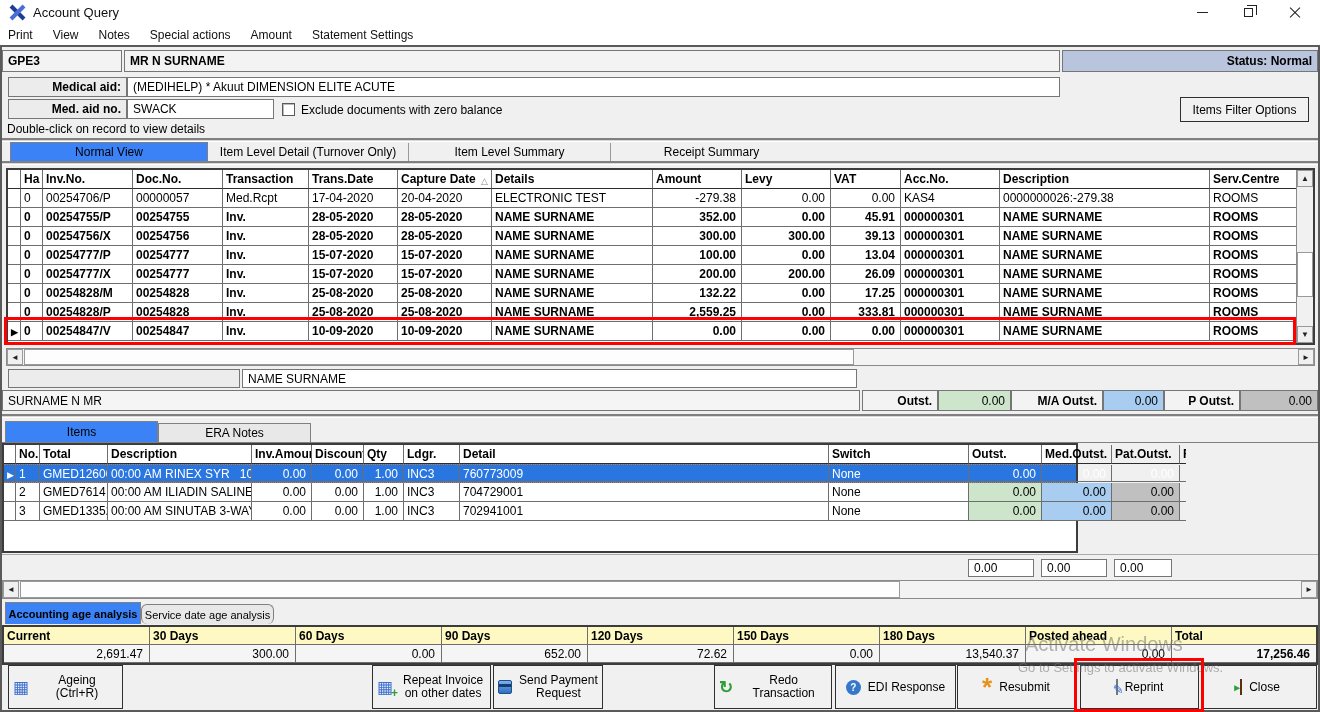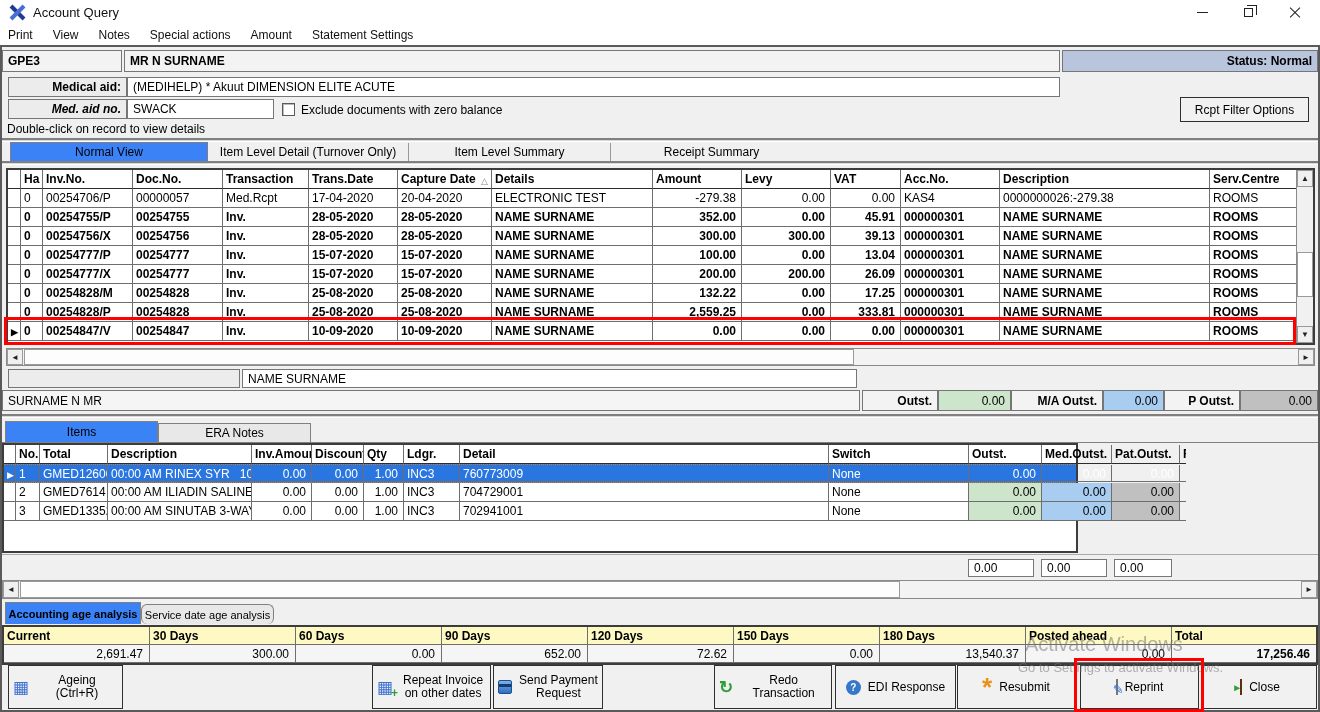--- a/index.html
+++ b/index.html
@@ -131,25 +131,25 @@
 
   <div class="mainpanel">
 
     <div class="fieldbox boldtxt" style="left:0;top:3px;width:120px;height:22px;">GPE3</div>
     <div class="fieldbox boldtxt" style="left:122px;top:3px;width:936px;height:22px;">MR N SURNAME</div>
     <div class="fieldbox boldtxt right" style="left:1060px;top:3px;width:256px;height:22px;background:#b9c4dd;">Status: Normal</div>
 
     <div class="fieldbox boldtxt right" style="left:6px;top:30px;width:119px;height:20px;background:#ececec;">Medical aid:</div>
     <div class="fieldbox whitebox" style="left:125px;top:30px;width:933px;height:20px;">(MEDIHELP) * Akuut DIMENSION ELITE ACUTE</div>
 
-    <div class="fieldbox boldtxt right" style="left:6px;top:52px;width:119px;height:20px;background:#ececec;font-style:italic;">Med. aid no.</div>
+    <div class="fieldbox boldtxt right" style="left:6px;top:52px;width:119px;height:20px;background:#ececec;">Med. aid no.</div>
     <div class="fieldbox whitebox" style="left:125px;top:52px;width:147px;height:20px;">SWACK</div>
     <span class="checkbox" style="left:280px;top:56px;"></span>
     <span style="position:absolute;left:299px;top:56px;">Exclude documents with zero balance</span>
-    <div class="fieldbox" style="left:1178px;top:50px;width:129px;height:25px;justify-content:center;border:1px solid #2f2f2f;background:#f1f1f1;">Rcpt Filter Options</div>
+    <div class="fieldbox" style="left:1178px;top:50px;width:129px;height:25px;justify-content:center;border:1px solid #2f2f2f;background:#f1f1f1;">Items Filter Options</div>
 
     <span class="hint">Double-click on record to view details</span>
 
     <div class="sep3d" style="top:91px;"></div>
 
     <div class="tab" style="left:8px;top:95px;width:198px;height:19px;">Normal View</div>
     <div class="tab inactive" style="left:206px;top:96px;width:201px;height:18px;">Item Level Detail (Turnover Only)</div>
     <div class="tab inactive" style="left:407px;top:96px;width:202px;height:18px;">Item Level Summary</div>
     <div class="tab inactive" style="left:609px;top:96px;width:201px;height:18px;border-right:none;">Receipt Summary</div>
     <div class="sep3d" style="top:114px;"></div>

